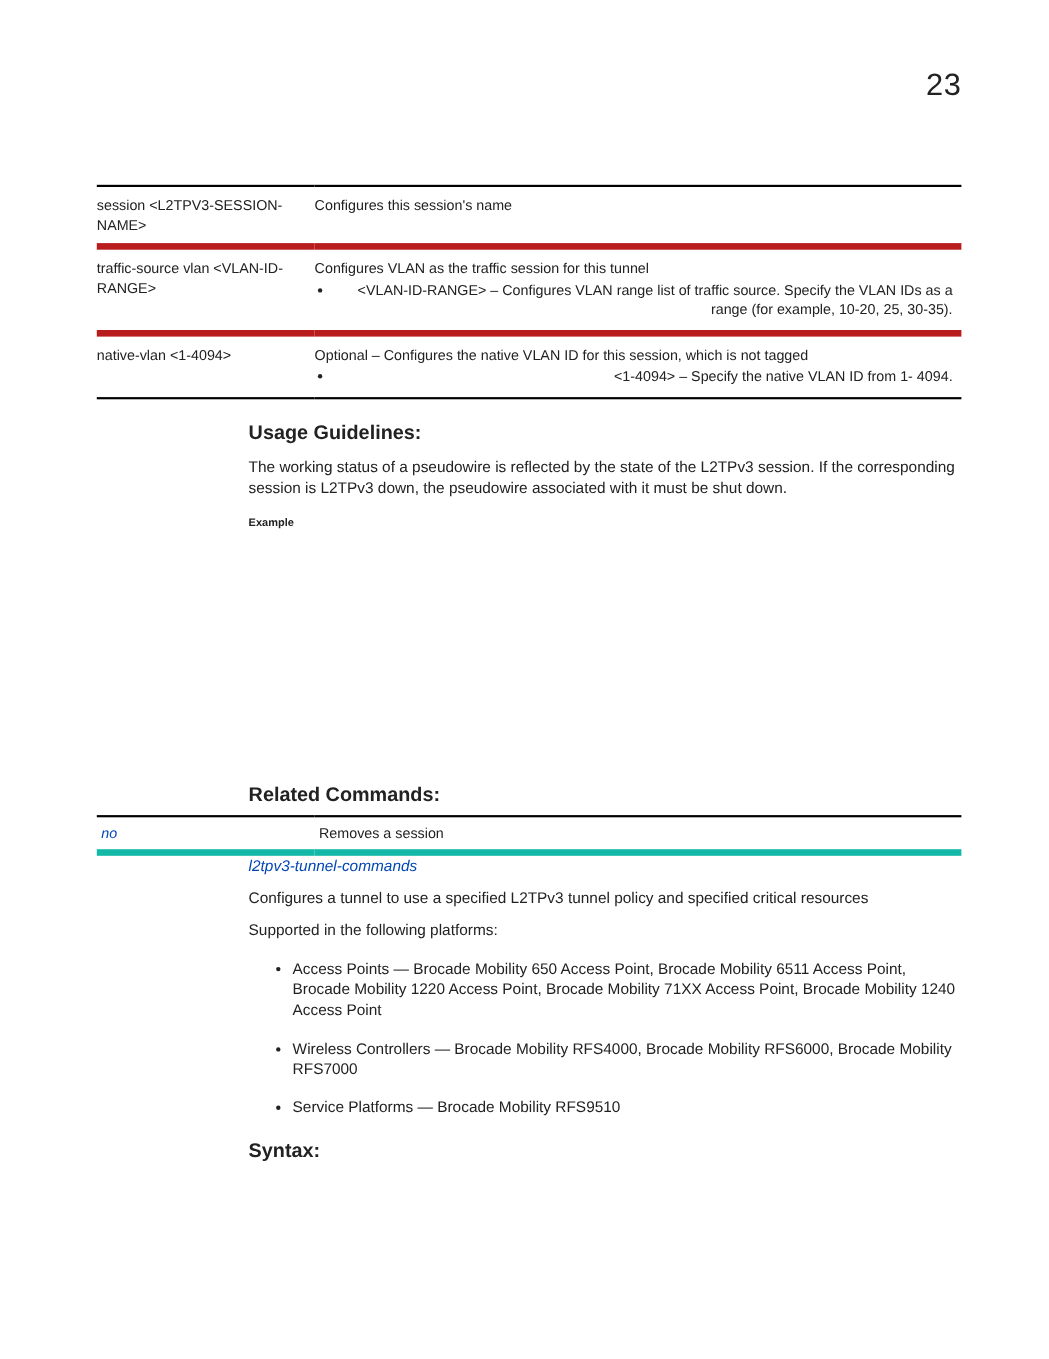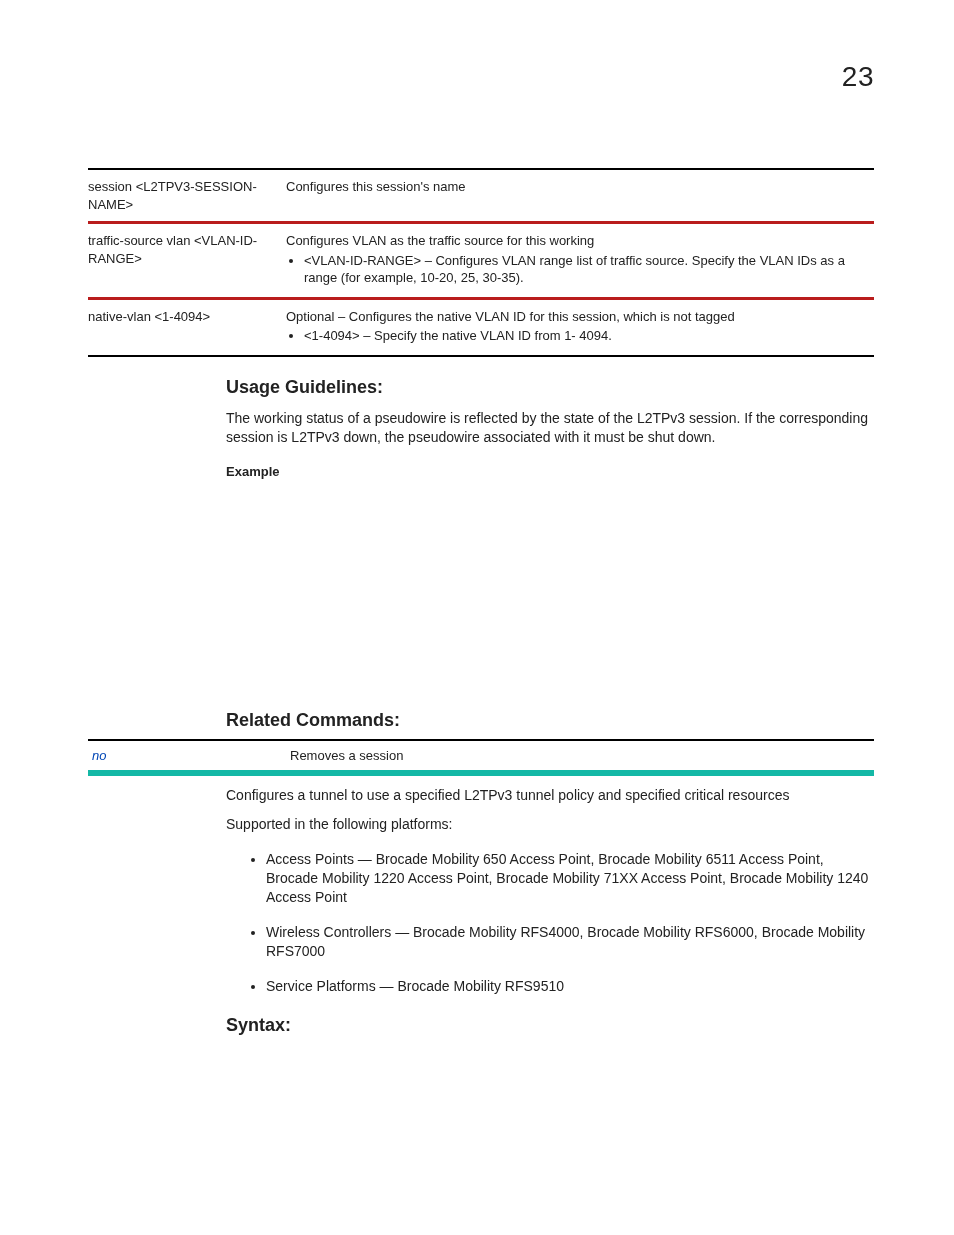--- a/index.html
+++ b/index.html
@@ -46,49 +46,49 @@
     font-style: italic;
     cursor: pointer;
   }
   .subhead {
     font-weight: 700;
     margin: 18px 0 6px 0;
     font-size: 18px;
   }
   .runhead {
     font-weight: 700;
-    font-size: 13px;
+    font-size: 10px;
     margin-top: 16px;
   }
   p { margin: 10px 0; }
 
   
   table.params {
     width: 100%;
     border-collapse: collapse;
     margin-top: 108px;
     font-size: 13px;
   }
   table.params td {
     padding: 8px 8px 8px 0;
     vertical-align: top;
     border-top: 1px solid #777;
-    border-bottom: 3px solid #b91c1c;
+    border-bottom: 6px solid #b91c1c;
   }
   table.params tr:first-child td { border-top: 2px solid #000; }
   table.params tr:last-child td { border-bottom: 2px solid #000; }
   table.params td:first-child { width: 190px; }
 
   
   ul.inner {
     margin: 2px 0 0 18px;
     padding: 0;
     list-style: disc;
   }
-  ul.inner li { margin: 0 0 2px 0; }
+  ul.inner li { margin: 0 0 2px 0; text-align: right; }
 
   
   table.rel {
     width: 100%;
     border-collapse: collapse;
     font-size: 13px;
     margin-top: 6px;
   }
   table.rel td {
     border-top: 2px solid #000;
@@ -117,21 +117,21 @@
 
   <table class="params full">
     <tbody>
         <tr>
       <td>session &lt;L2TPV3-SESSION-NAME&gt;</td>
       <td>Configures this session's name</td>
     </tr>
     <tr>
       <td>traffic-source vlan &lt;VLAN-ID-RANGE&gt;</td>
       <td>
-        <span>Configures VLAN as the traffic source for this working</span>
+        <span>Configures VLAN as the traffic session for this tunnel</span>
         <ul class="inner">
           <li>&lt;VLAN-ID-RANGE&gt; – Configures VLAN range list of traffic source. Specify the VLAN IDs as a range (for example, 10-20, 25, 30-35).</li>
         </ul>
       </td>
     </tr>
     <tr>
       <td>native-vlan &lt;1-4094&gt;</td>
       <td>
         <span>Optional – Configures the native VLAN ID for this session, which is not tagged</span>
         <ul class="inner">
@@ -157,20 +157,21 @@
   <table class="rel full">
     <tbody>
         <tr>
       <td class="cmd">no</td>
       <td>Removes a session</td>
     </tr>
   </tbody>
     </table>
 
   <div class="indent">
+    <div class="link">l2tpv3-tunnel-commands</div>
 
     <p>Configures a tunnel to use a specified L2TPv3 tunnel policy and specified critical resources</p>
     <p>Supported in the following platforms:</p>
 
     <ul class="body">
       <li>Access Points — Brocade Mobility 650 Access Point, Brocade Mobility 6511 Access Point, Brocade Mobility 1220 Access Point, Brocade Mobility 71XX Access Point, Brocade Mobility 1240 Access Point</li>
       <li>Wireless Controllers — Brocade Mobility RFS4000, Brocade Mobility RFS6000, Brocade Mobility RFS7000</li>
       <li>Service Platforms — Brocade Mobility RFS9510</li>
     </ul>
 

